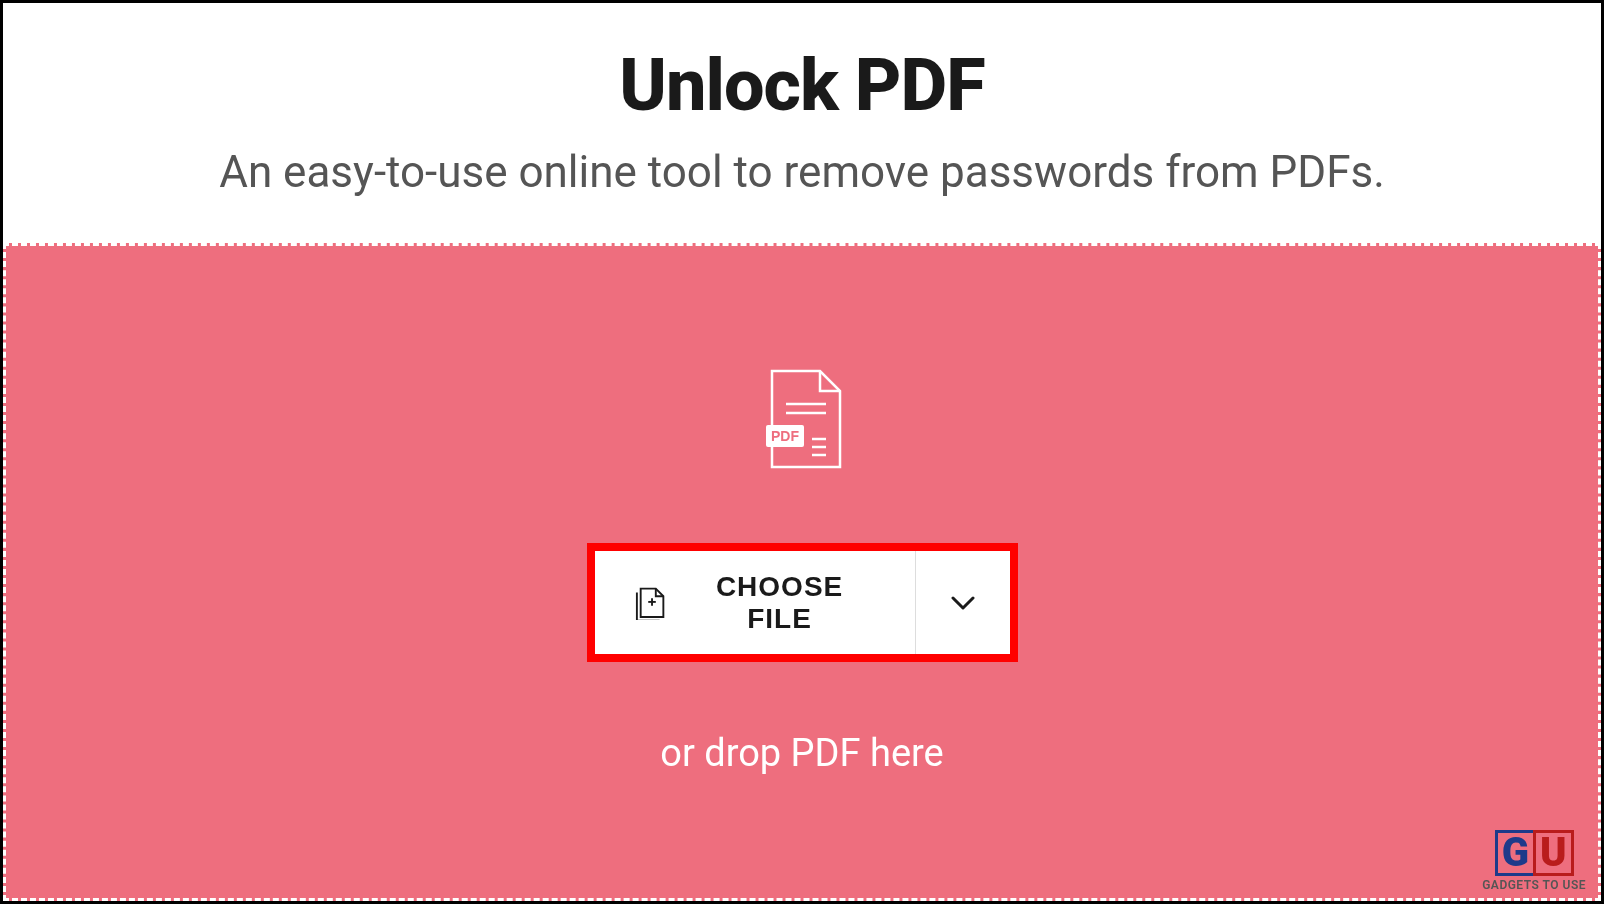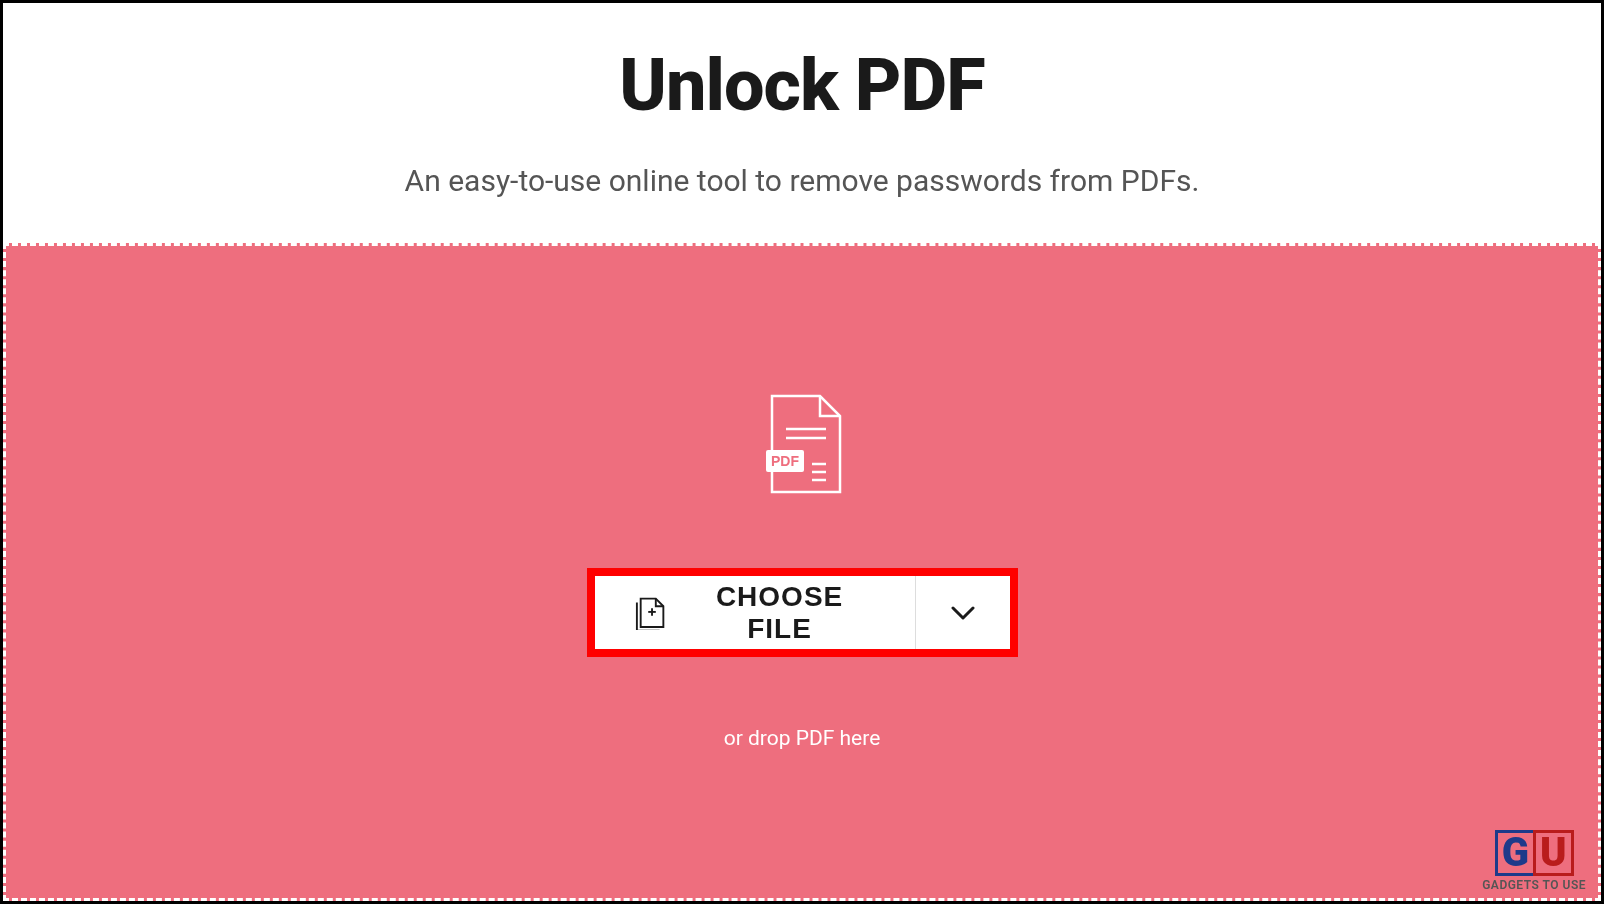--- a/index.html
+++ b/index.html
@@ -28,26 +28,26 @@
     .header {
       background: #ffffff;
       text-align: center;
       padding: 40px 20px 45px 20px;
     }
     
     .title {
       font-size: 72px;
       font-weight: 800;
       color: #1a1a1a;
-      margin-bottom: 35px;
+      margin-bottom: 18px;
       letter-spacing: -1px;
     }
     
     .subtitle {
-      font-size: 30px;
+      font-size: 44px;
       color: #555;
       font-weight: 400;
     }
     
     .drop-zone {
       flex: 1;
       background: #ee6e7e;
       border: 3px dashed #ffffff;
       display: flex;
       flex-direction: column;
@@ -72,21 +72,21 @@
     .button-highlight {
       border: 8px solid #ff0000;
       padding: 0;
       display: inline-block;
       margin-bottom: 25px;
     }
     
     .button-group {
       display: flex;
       background: #ffffff;
-      height: 73px;
+      height: 103px;
       width: 415px;
     }
     
     .choose-file-btn {
       display: flex;
       align-items: center;
       justify-content: center;
       gap: 18px;
       padding: 0 40px;
       flex: 1;
@@ -119,21 +119,21 @@
       border-right: none;
       border-bottom: none;
     }
     
     .chevron-icon {
       width: 24px;
       height: 14px;
     }
     
     .drop-text {
-      font-size: 21px;
+      font-size: 38px;
       color: #ffffff;
       font-weight: 400;
     }
     
     .watermark {
       position: absolute;
       bottom: 12px;
       right: 18px;
       display: flex;
       flex-direction: column;

